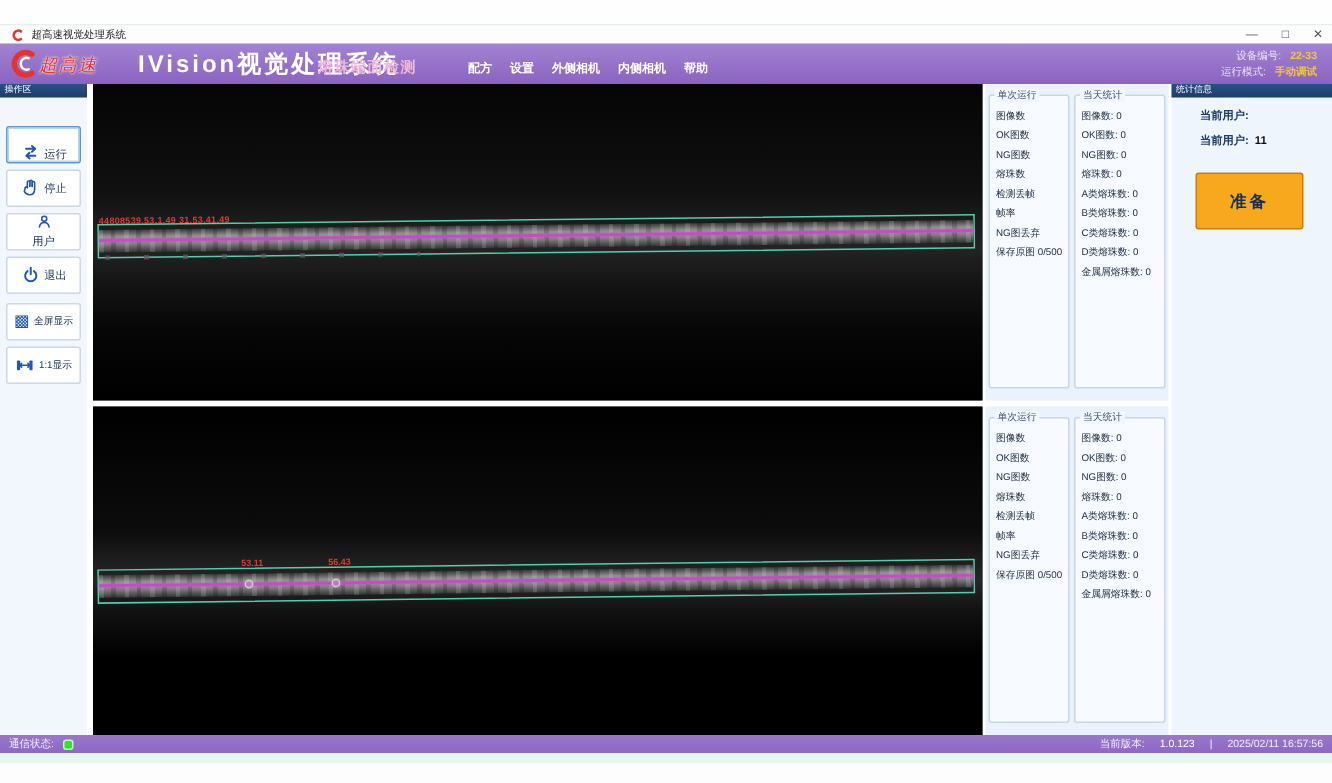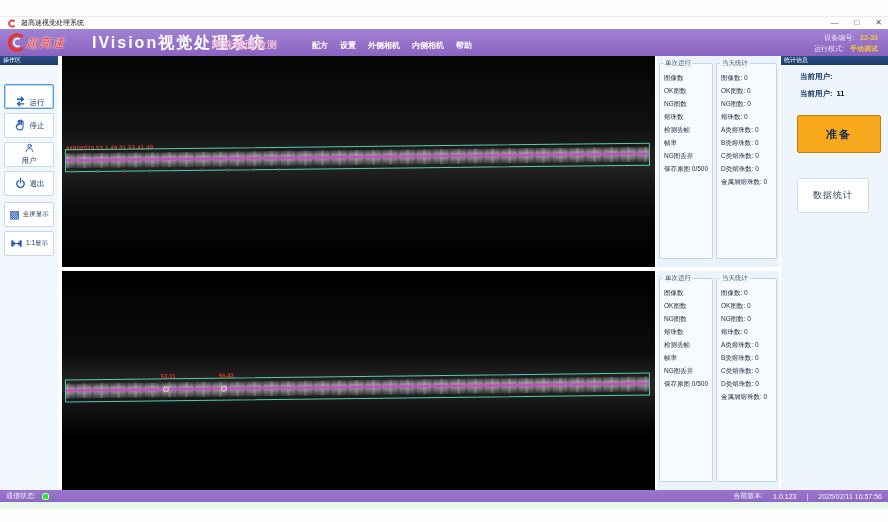--- a/index.html
+++ b/index.html
@@ -70,21 +70,21 @@
   .gbox.right { left:59px; width:61px; }
   .gtitle { position:absolute; top:-5px; left:3px; background:#f1f7fd; padding:0 2px; font-size:6.5px; color:#38506e; white-space:nowrap; }
   .grows { padding:7px 0 0 4px; }
   .srow { font-size:6.5px; color:#1d2b3f; line-height:13px; white-space:nowrap; }
 
   
   .info { position:absolute; left:781px; top:56px; width:107px; height:434px; background:#eef5fc; }
   .info-row { display:flex; gap:4px; padding-left:7px; margin-top:7px;margin-left:12px; }
   .info-lbl { font-size:7.5px; font-weight:bold; color:#1c3c6b; }
   .info-val { font-size:7.5px; font-weight:bold; color:#111; }
-  .btn-prepare { position:absolute; left:16px; top:59px; width:84px; height:38px; background:#f7a81d; border:1px solid #c97f00;
+  .btn-prepare { position:absolute; left:16px; top:59px; width:72px; height:38px; background:#f7a81d; border:1px solid #c97f00;
                  border-radius:2px; color:#143055; font-size:11px; font-weight:bold; display:flex; align-items:center; justify-content:center;
                  letter-spacing:2px; cursor:default; }
   .btn-stats { position:absolute; left:16px; top:122px; width:72px; height:35px; background:#fff; border:1px solid #d4dde6;
                border-radius:2px; color:#2a3c55; font-size:9px; display:flex; align-items:center; justify-content:center;
                letter-spacing:1px; cursor:default; }
 
   
   .statusbar { position:absolute; left:0; top:490px; width:888px; height:12px;
                background:linear-gradient(180deg,#9a77cb,#8d68c4); display:flex; align-items:center; }
   .comm-lbl { font-size:7px; color:#f2eefb; margin-left:6px; }
@@ -282,21 +282,20 @@
     <div class="panel-header">统计信息</div>
     <div class="info-row">
       <span class="info-lbl">当前用户:</span>
       <span class="info-val"></span>
     </div>
     <div class="info-row">
       <span class="info-lbl">当前用户:</span>
       <span class="info-val">11</span>
     </div>
     <div class="btn-prepare">准备</div>
-    <div class="btn-stats">数据统计</div>
   </div>
 
   <div class="statusbar">
     <span class="comm-lbl">通信状态:</span>
     <span class="comm-ind"></span>
     <div class="sb-right">
       <span>当前版本:</span>
       <span class="ver">1.0.123</span>
       <span>|</span>
       <span>2025/02/11  16:57:56</span>

